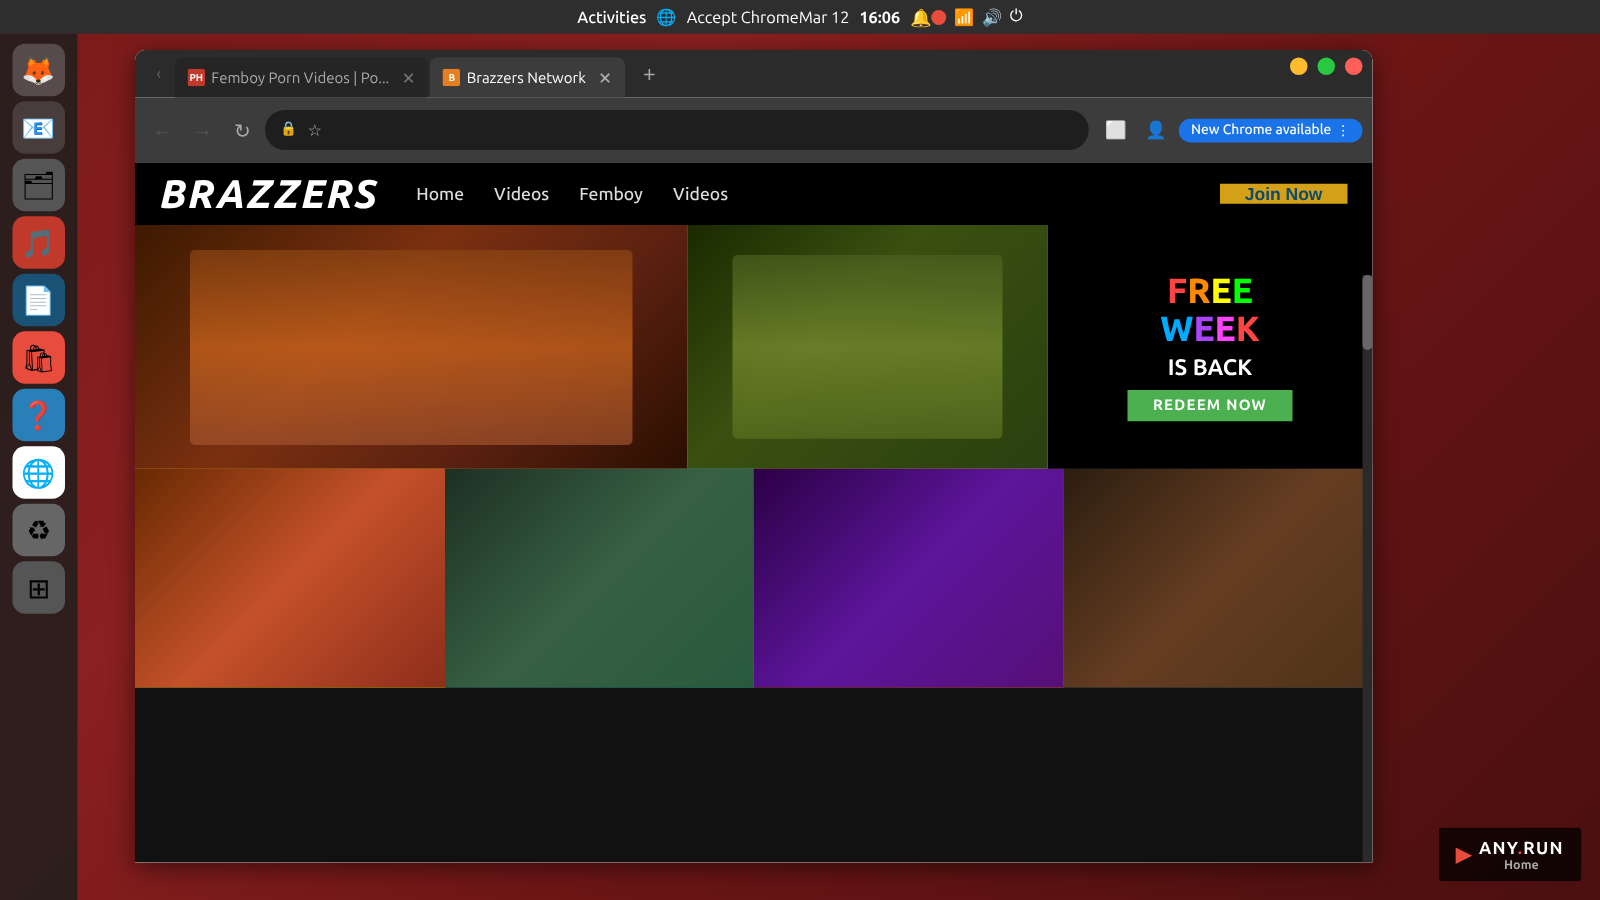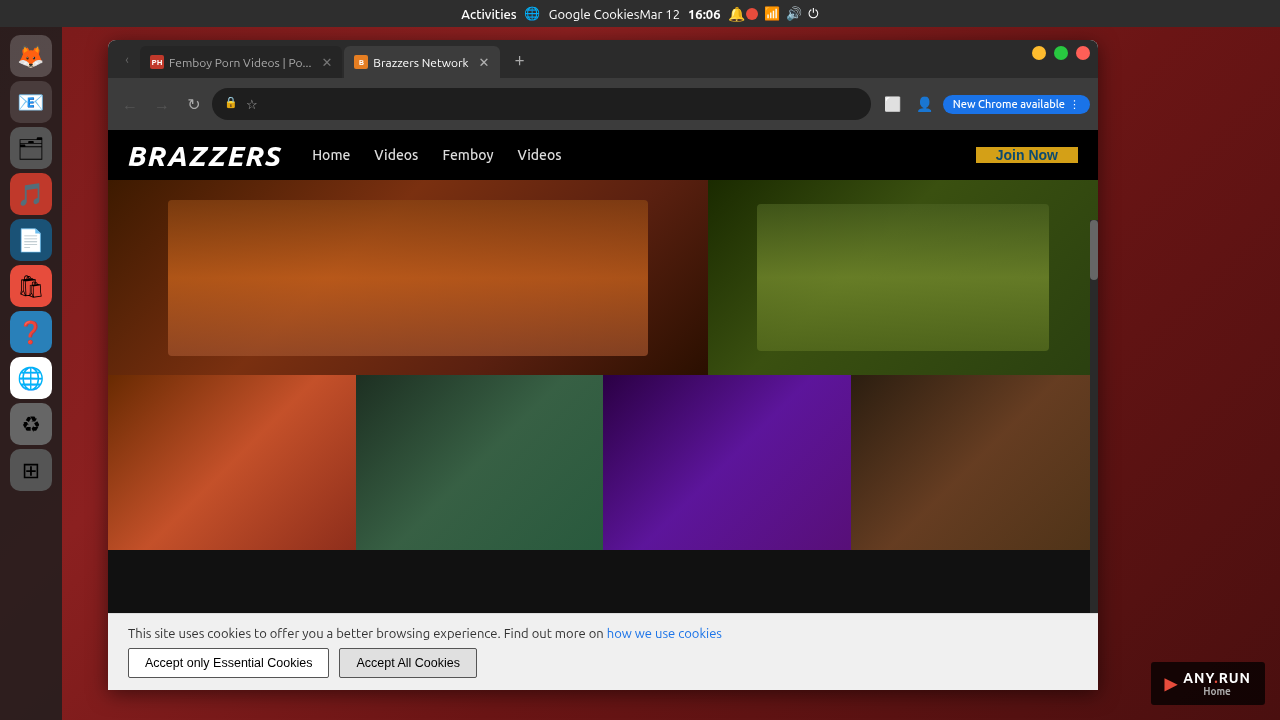--- a/index.html
+++ b/index.html
@@ -93,21 +93,21 @@
     .browser-content {
       height: calc(650px - 90px); background: #111; overflow: hidden; position: relative;
     }
 
     
     .site-header {
       background: #000; height: 50px; display: flex; align-items: center; padding: 0 20px;
       justify-content: space-between;
     }
     .brazzers-logo {
-      font-size: 28px; font-weight: 900; color: white; letter-spacing: 1px;
+      font-size: 32px; font-weight: 900; color: white; letter-spacing: 1px;
       font-style: italic; text-transform: uppercase;
     }
     .site-nav { display: flex; align-items: center; gap: 24px; }
     .site-nav a { color: #ddd; text-decoration: none; font-size: 14px; font-weight: 500; cursor: pointer; }
     .join-btn {
       background: #d4a017; color: #0c4a6e; font-weight: 700; padding: 0 20px;
       border: none; cursor: pointer; font-size: 14px;
     }
     .promo-row { display: flex; height: 195px; }
     .promo-img {
@@ -179,21 +179,21 @@
   </style>
 </head>
 <body>
 
 <div class="desktop-bg"></div>
 
 <div class="top-bar">
   <div class="top-bar-left">
     <span style="cursor:pointer;font-weight:500;">Activities</span>
     <span style="font-size:13px;">🌐</span>
-    <span>Google Cookies</span>
+    <span>Accept Chrome</span>
   </div>
   <div class="top-bar-center">
     <span>Mar 12</span>
     <span style="font-weight:600;">16:06</span>
     <span style="font-size:14px;cursor:pointer;">🔔</span>
   </div>
   <div class="top-bar-right">
     <span style="width:12px;height:12px;background:#e74c3c;border-radius:50%;display:inline-block;"></span>
     <span style="cursor:pointer;font-size:13px;">📶</span>
     <span style="cursor:pointer;font-size:13px;">🔊</span>
@@ -290,46 +290,47 @@
         </div>
       </div>
 
       <div class="promo-img promo-secondary thumb2" style="position:relative;">
         <div style="position:absolute;inset:0;background:linear-gradient(135deg,#1a2a00 0%,#3a5010 40%,#2a4010 100%);"></div>
         <div style="position:absolute;inset:0;display:flex;align-items:center;justify-content:center;">
           <div style="width:75%;height:75%;background:linear-gradient(180deg,#4a6020 0%,#7a9030 50%,#5a7020 100%);border-radius:4px;opacity:0.7;"></div>
         </div>
       </div>
 
+      <div class="free-week-banner">
+        <div class="free-week-text">
+          <span class="fw-f">F</span><span class="fw-r">R</span><span class="fw-e1">E</span><span class="fw-e2">E</span>
+        </div>
+        <div class="free-week-text">
+          <span class="fw-w">W</span><span class="fw-e3">E</span><span class="fw-k">E</span><span style="color:#ff4444;">K</span>
+        </div>
+        <div class="free-week-sub">IS BACK</div>
+        <div class="redeem-btn">REDEEM NOW</div>
+      </div>
     </div>
 
     <div class="thumb-row">
       <div class="thumb thumb5" style="position:relative;">
         <div style="position:absolute;inset:0;background:linear-gradient(135deg,#5a1a00 0%,#c04030 50%,#7a1020 100%);opacity:0.85;"></div>
       </div>
       <div class="thumb thumb6" style="position:relative;">
         <div style="position:absolute;inset:0;background:linear-gradient(135deg,#1a2a1a 0%,#3a5a3a 50%,#2a4a2a 100%);opacity:0.85;"></div>
       </div>
       <div class="thumb thumb7" style="position:relative;">
         <div style="position:absolute;inset:0;background:linear-gradient(135deg,#1a0050 0%,#4a10b0 50%,#3a0080 100%);opacity:0.85;"></div>
       </div>
       <div class="thumb thumb8" style="position:relative;">
         <div style="position:absolute;inset:0;background:linear-gradient(135deg,#2a1a0a 0%,#6a3a1a 50%,#4a2a0a 100%);opacity:0.85;"></div>
       </div>
     </div>
 
-    <div class="cookie-banner">
-      <div class="cookie-text">
-        <span>This site uses cookies to offer you a better browsing experience. Find out more on </span><a>how we use cookies</a>
-      </div>
-      <div class="cookie-btns">
-        <button class="cookie-btn">Accept only Essential Cookies</button>
-        <button class="cookie-btn" style="background:#e0e0e0;">Accept All Cookies</button>
-      </div>
-    </div>
 
     <div class="scrollbar">
       <div class="scroll-thumb"></div>
     </div>
   </div>
 
 </div>
 
 <div class="anyrun-badge" style="bottom:15px;right:15px;position:fixed;">
   <span style="color:#e74c3c;font-size:16px;">▶</span>

